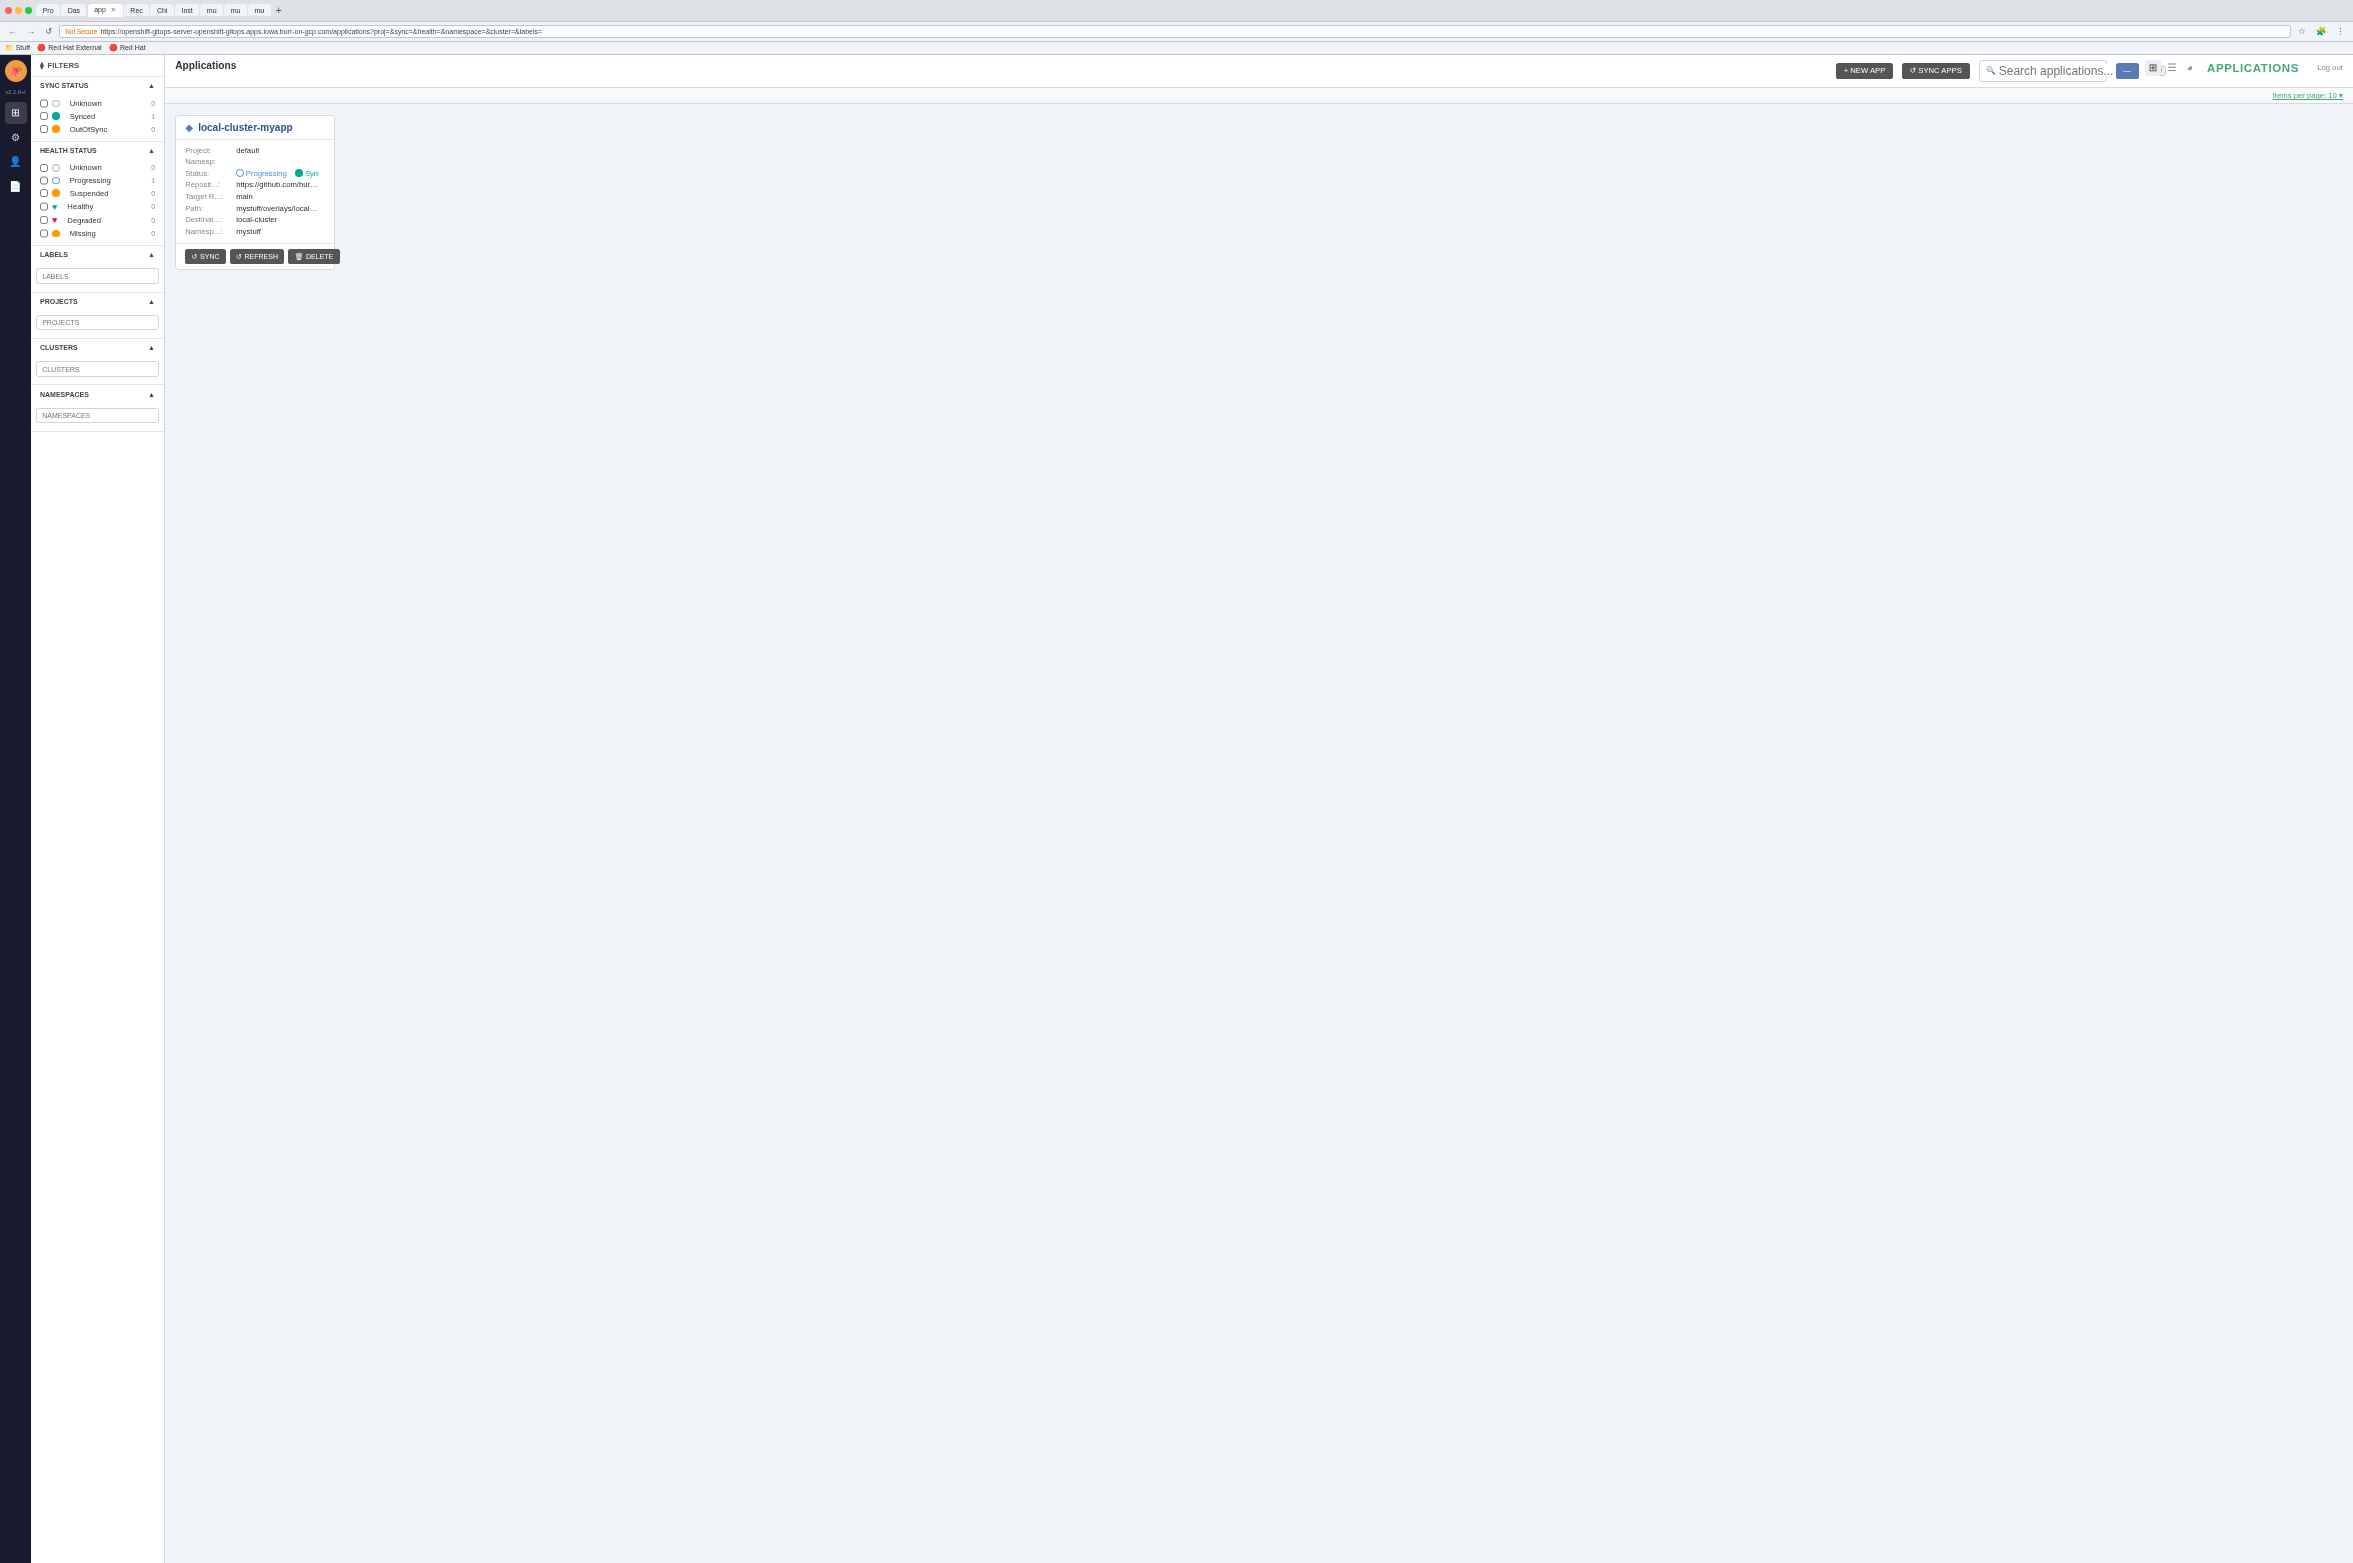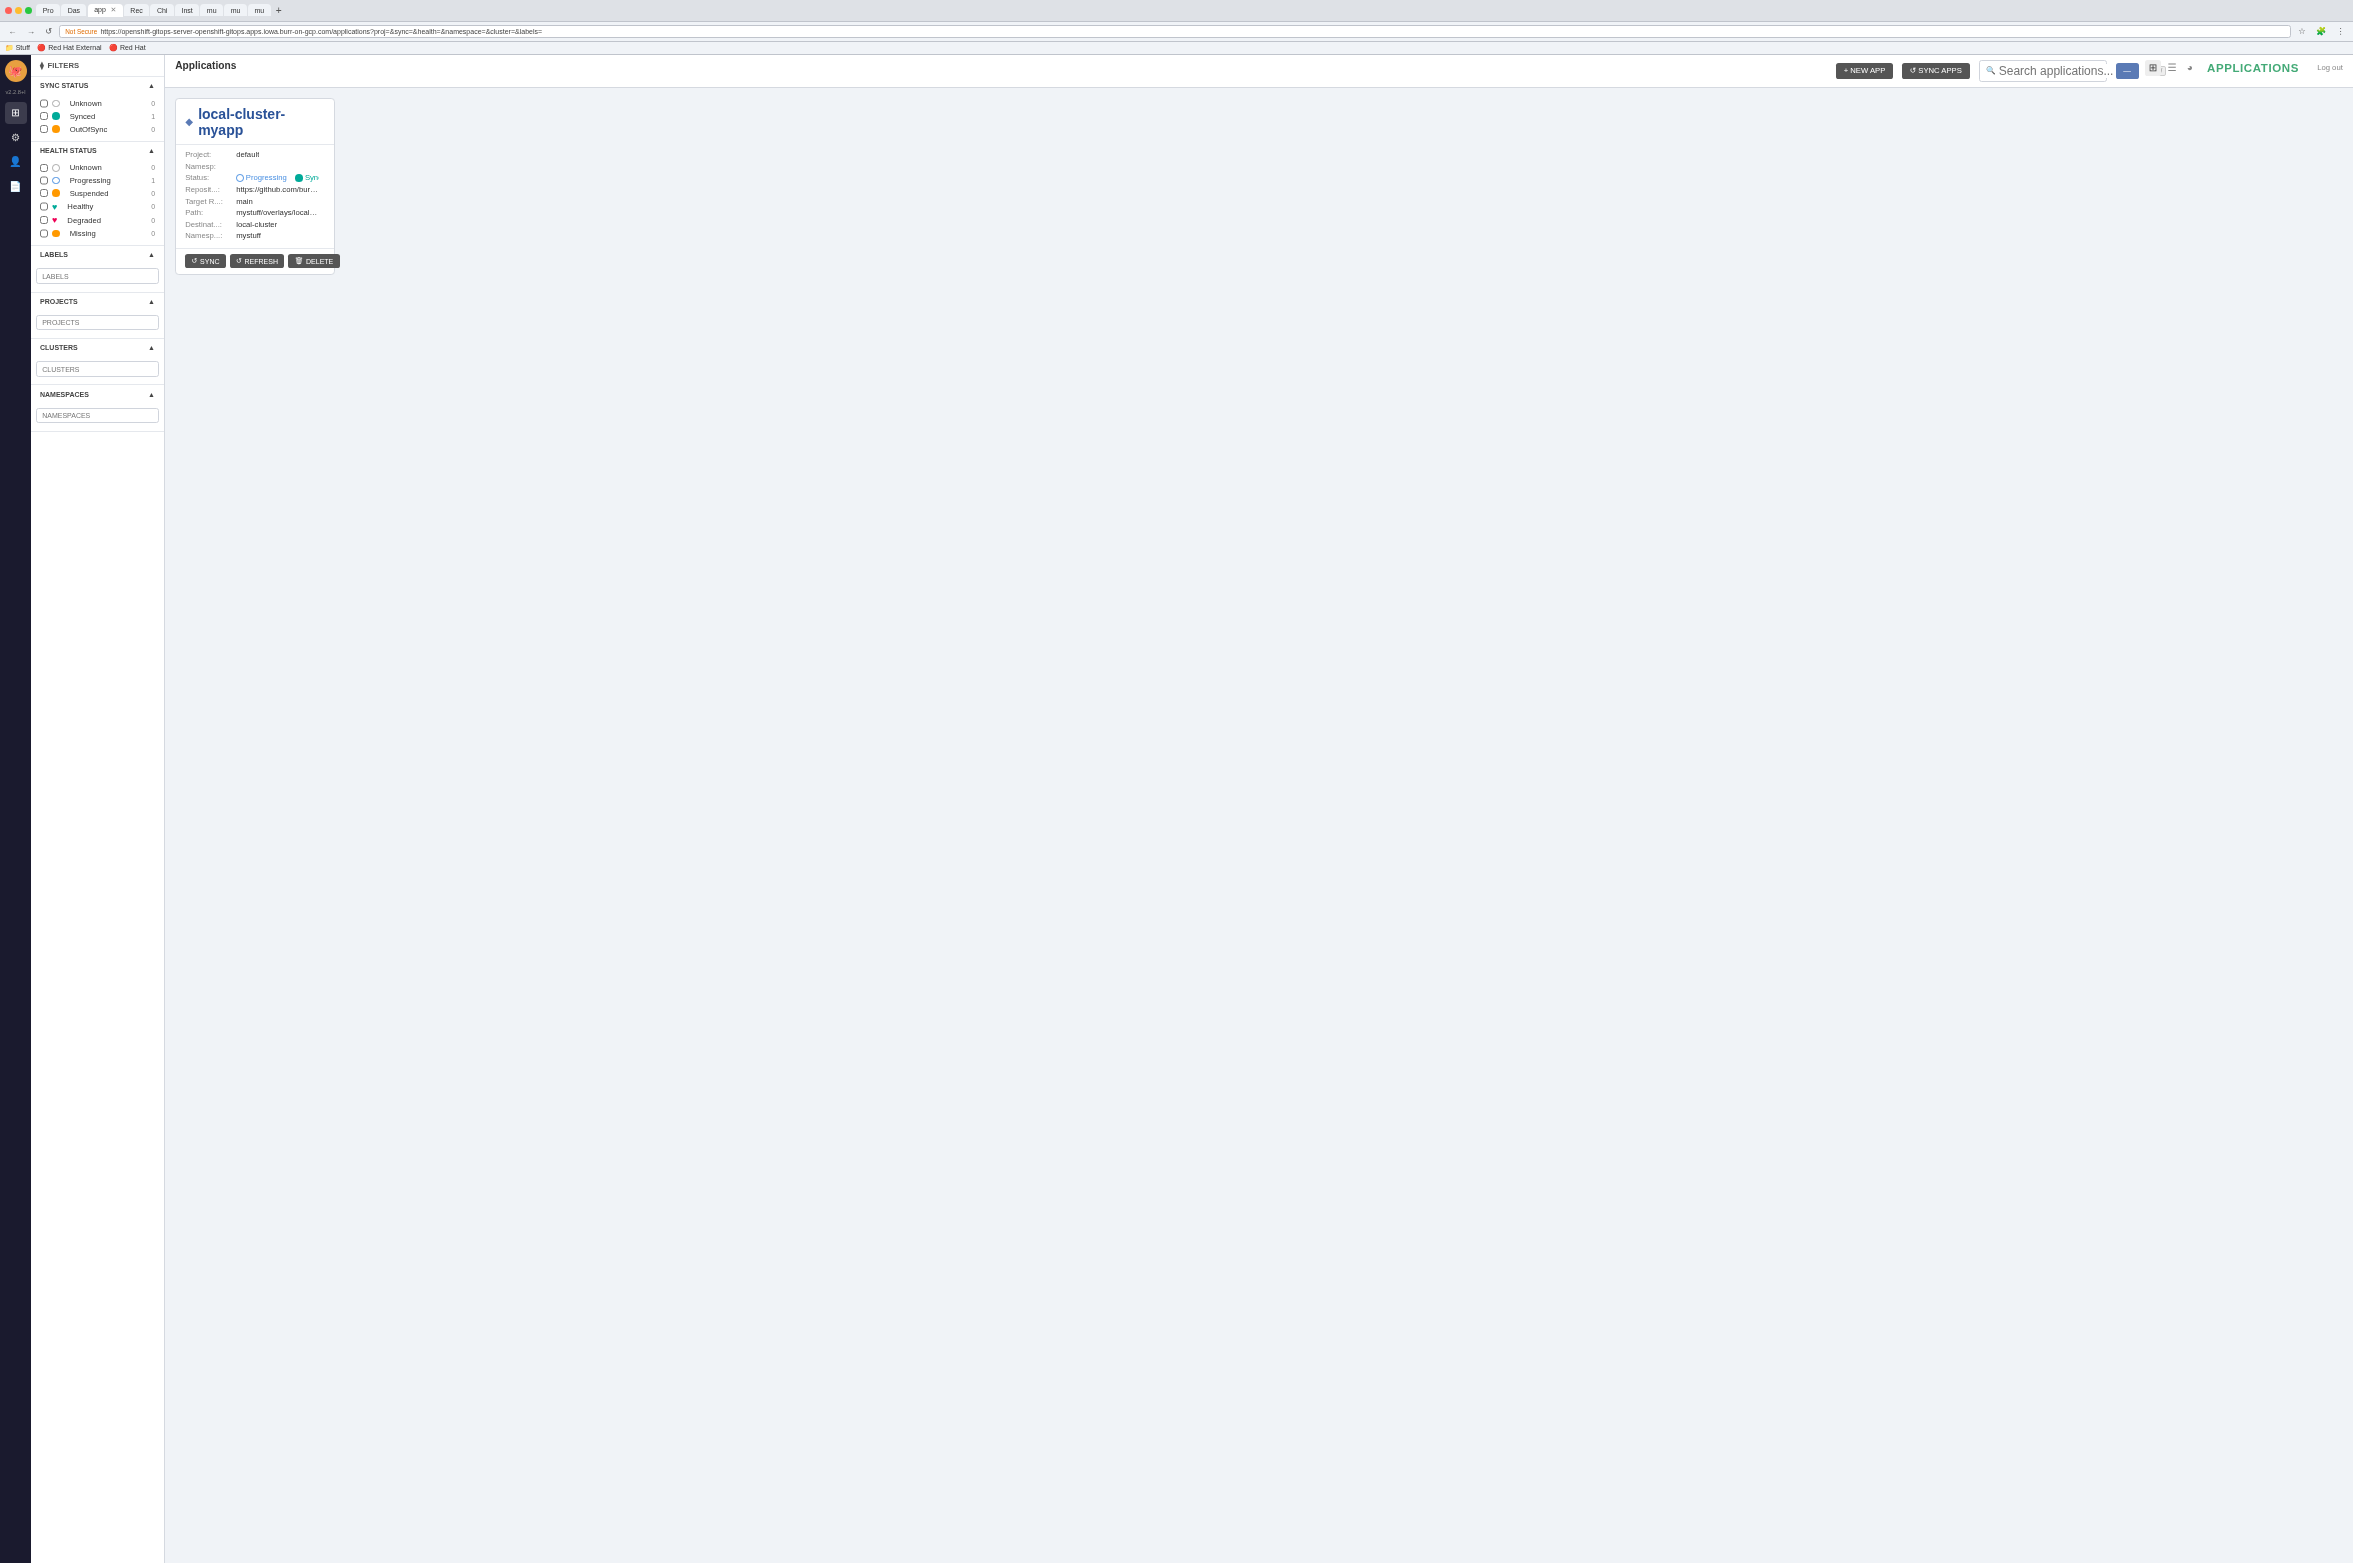--- a/index.html
+++ b/index.html
@@ -69,21 +69,21 @@
     .view-toggle { display: flex; gap: 2.6px; align-items: center; }
     .view-btn { background: none; border: none; cursor: pointer; padding: 2.6px 3.8px; font-size: 10.2px; color: #888; border-radius: 2.6px; }
     .view-btn.active { color: #333; background: #eee; }
     .apps-header { background: #f8f9fb; border-bottom: 0.6px solid #d5d9e0; padding: 3.2px 10.2px; display: flex; justify-content: flex-end; align-items: center; font-size: 7.7px; color: #666; }
     .items-per-page { color: #4a7; cursor: pointer; text-decoration: underline; display: flex; align-items: center; gap: 1.9px; }
     .content-area { flex: 1; padding: 10.2px; overflow-y: auto; }
 
     
     .app-card { background: #fff; border: 0.6px solid #d5d9e0; border-radius: 3.8px; width: 160px; display: inline-block; vertical-align: top; }
     .app-card-header { padding: 6.4px 9px; border-bottom: 0.6px solid #e5e8ed; display: flex; align-items: center; gap: 5.1px; }
-    .app-card-title { font-weight: 600; font-size: 14px; color: #2a5298; }
+    .app-card-title { font-weight: 600; font-size: 10px; color: #2a5298; }
     .app-card-body { padding: 5.1px 9px; font-size: 7.7px; }
     .app-card-row { display: flex; margin-bottom: 2.6px; }
     .app-card-key { color: #888; min-width: 51px; }
     .app-card-val { color: #333; overflow: hidden; text-overflow: ellipsis; white-space: nowrap; max-width: 83px; }
     .app-card-status { display: flex; align-items: center; gap: 3.2px; }
     .status-progressing { color: #4a90e2; font-size: 7.7px; display: flex; align-items: center; gap: 1.9px; }
     .status-synced { color: #0a9; font-size: 7.7px; display: flex; align-items: center; gap: 1.9px; }
     .app-card-actions { padding: 5.1px 9px; border-top: 0.6px solid #e5e8ed; display: flex; gap: 3.8px; }
     .card-btn { border: none; border-radius: 2.6px; padding: 3.2px 6.4px; font-size: 7px; cursor: pointer; display: flex; align-items: center; gap: 2.6px; color: #fff; }
     .card-btn-sync { background: #555; }
@@ -303,20 +303,23 @@
         <div class="view-toggle">
           <button class="view-btn active">⊞</button>
           <button class="view-btn">☰</button>
           <button class="view-btn">◕</button>
         </div>
         <span class="page-title-right">APPLICATIONS</span>
         <button class="logout-btn">Log out</button>
       </div>
     </div>
 
+    <div class="apps-header">
+      <span class="items-per-page">Items per page: 10 ▾</span>
+    </div>
 
     <div class="content-area">
       <div class="app-card">
         <div class="app-card-header">
           <span style="color:#5a7ab5;font-size:10.2px;">◆</span>
           <span class="app-card-title">local-cluster-myapp</span>
         </div>
         <div class="app-card-body">
           <div class="app-card-row">
             <span class="app-card-key">Project:</span>

